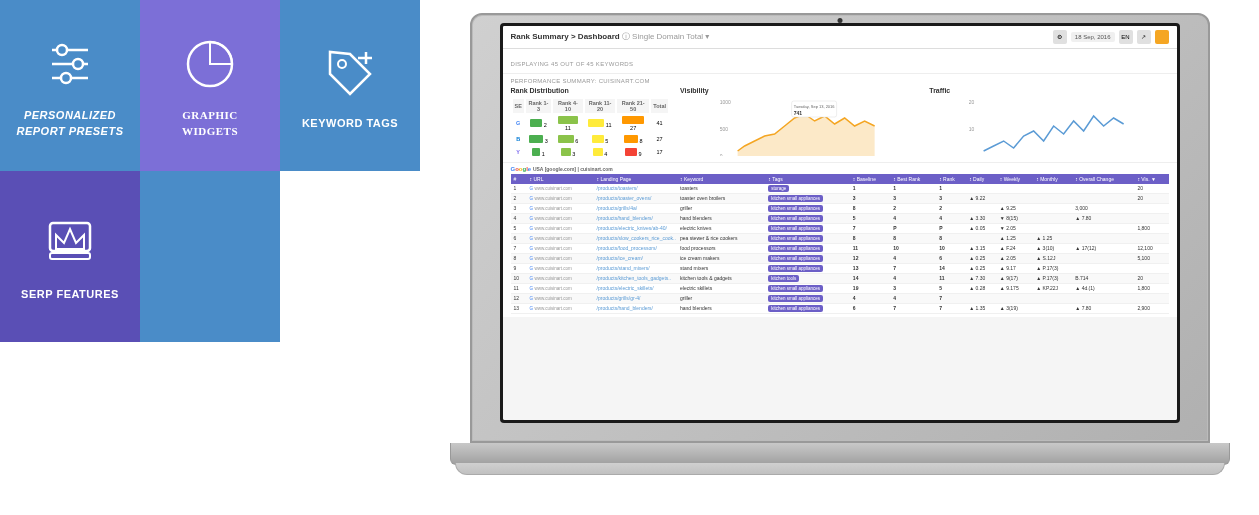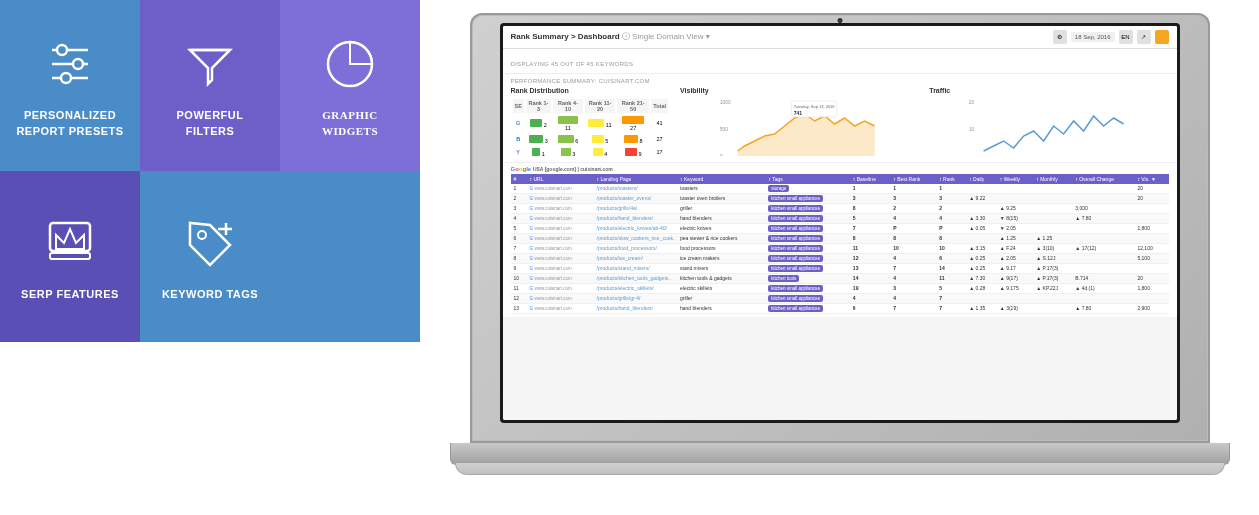--- a/index.html
+++ b/index.html
@@ -48,21 +48,21 @@
       font-size: 11px;
       font-weight: 700;
       text-align: center;
       letter-spacing: 0.5px;
       line-height: 1.4;
       text-transform: uppercase;
     }
 
     
     .cell-blue-1 { background: #5b9bd5; }
-    .cell-blue-2 { background: #4a8cc8; }
+    .cell-blue-2 { background: #4a8cc8; font-style: italic; }
     .cell-blue-3 { background: #3a7abd; }
     .cell-purple-1 { background: #6c5fc7; }
     .cell-purple-2 { background: #7c6fd7; font-family: Liberation Serif, serif; }
     .cell-purple-3 { background: #5a4fb5; }
     .cell-blue-4 { background: #4a8cc8; }
     .cell-blue-5 { background: #5b9bd5; }
 
     
     .laptop-container {
       flex: 1;
@@ -382,83 +382,74 @@
         <line x1="10" y1="28" x2="46" y2="28" stroke="white" stroke-width="2.5"></line>
         <circle cx="36" cy="28" r="5" fill="#4a8cc8" stroke="white" stroke-width="2.5"></circle>
         <line x1="10" y1="42" x2="46" y2="42" stroke="white" stroke-width="2.5"></line>
         <circle cx="24" cy="42" r="5" fill="#4a8cc8" stroke="white" stroke-width="2.5"></circle>
       </svg>
     </div>
     <div class="label">PERSONALIZED<br>REPORT PRESETS</div>
   </div>
 
 
-  <div class="feature-cell cell-purple-1">
-    <div class="icon-wrap">
-      <svg class="icon-svg" viewBox="0 0 56 56" fill="none">
-        <path d="M8 14 L26 32 L26 48 L30 44 L30 32 L48 14 Z" stroke="white" stroke-width="2.5" fill="none"></path>
-        <line x1="8" y1="14" x2="48" y2="14" stroke="white" stroke-width="2.5"></line>
-      </svg>
-    </div>
-    <div class="label">POWERFUL<br>FILTERS</div>
-  </div>
 
   <div class="feature-cell cell-purple-2">
     <div class="icon-wrap">
       <svg class="icon-svg" viewBox="0 0 56 56" fill="none">
         <path d="M28 28 L28 6 A22 22 0 0 1 50 28 Z" stroke="white" stroke-width="2" fill="none"></path>
         <circle cx="28" cy="28" r="22" stroke="white" stroke-width="2.5" fill="none"></circle>
         <line x1="28" y1="6" x2="28" y2="28" stroke="white" stroke-width="2"></line>
         <line x1="28" y1="28" x2="50" y2="28" stroke="white" stroke-width="2"></line>
       </svg>
     </div>
     <div class="label">GRAPHIC<br>WIDGETS</div>
   </div>
 
+  <div class="feature-cell cell-blue-4">
+    <div class="icon-wrap">
+      <svg class="icon-svg" viewBox="0 0 56 56" fill="none">
+        <path d="M8 8 L8 30 L28 50 L48 30 L28 10 Z" stroke="white" stroke-width="2.5" fill="none"></path>
+        <circle cx="20" cy="20" r="4" stroke="white" stroke-width="2" fill="none"></circle>
+        <path d="M36 14 L50 14 M44 8 L44 20" stroke="white" stroke-width="2.5"></path>
+      </svg>
+    </div>
+    <div class="label">KEYWORD TAGS</div>
+  </div>
+
   <div class="feature-cell cell-purple-3">
     <div class="icon-wrap">
       <svg class="icon-svg" viewBox="0 0 56 56" fill="none">
         <rect x="8" y="8" width="40" height="28" rx="3" stroke="white" stroke-width="2.5" fill="none"></rect>
         <path d="M14 34 L14 20 L22 28 L28 14 L34 28 L42 20 L42 34 Z" stroke="white" stroke-width="2" fill="none"></path>
         <rect x="8" y="38" width="40" height="6" rx="2" stroke="white" stroke-width="2" fill="none"></rect>
       </svg>
     </div>
     <div class="label">SERP FEATURES</div>
   </div>
 
-  <div class="feature-cell cell-blue-4">
-    <div class="icon-wrap">
-      <svg class="icon-svg" viewBox="0 0 56 56" fill="none">
-        <path d="M8 8 L8 30 L28 50 L48 30 L28 10 Z" stroke="white" stroke-width="2.5" fill="none"></path>
-        <circle cx="20" cy="20" r="4" stroke="white" stroke-width="2" fill="none"></circle>
-        <path d="M36 14 L50 14 M44 8 L44 20" stroke="white" stroke-width="2.5"></path>
-      </svg>
-    </div>
-    <div class="label">KEYWORD TAGS</div>
-  </div>
-
 
   <div class="feature-cell" style="background:#4a8cc8;">
   </div>
 </div>
 
 <div class="laptop-container">
   <div class="laptop">
     <div class="laptop-body">
       <div class="camera-dot"></div>
       <div class="laptop-screen-bezel">
         <div class="laptop-screen">
 
           <div class="screen-content">
 
             <div class="screen-header">
               <div style="display:flex; align-items:center; gap:4px;">
                 <span class="screen-breadcrumb">
                   <strong>Rank Summary &gt; Dashboard</strong>
-                  <span> ⓘ Single Domain View ▾</span>
+                  <span> ⓘ Single Domain Total ▾</span>
                 </span>
               </div>
               <div class="screen-controls">
                 <div class="ctrl-btn">⚙</div>
                 <div class="ctrl-date">18 Sep, 2016</div>
                 <div class="ctrl-btn">EN</div>
                 <div class="ctrl-btn">↗</div>
                 <div class="ctrl-orange"></div>
               </div>
             </div>

